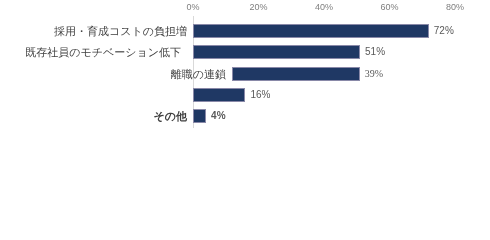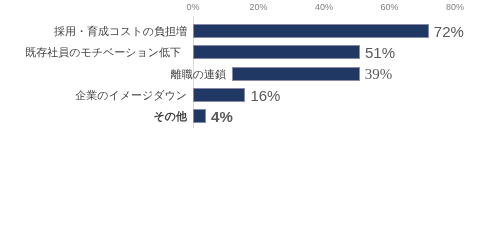--- a/index.html
+++ b/index.html
@@ -78,21 +78,21 @@
     transform: translateY(-50%);
     height: 14px;
     background: #1F3864;
     border: 1px solid #8989a8;
     box-sizing: border-box;
   }
   .value-label {
     position: absolute;
     top: 50%;
     transform: translateY(-50%);
-    font-size: 15px;
+    font-size: 10px;
     color: #595959;
     white-space: nowrap;
     line-height: 1;
   }
 </style>
 </head>
 <body>
 
 <div id="chart-root">
 
@@ -115,21 +115,20 @@
         <div class="cat-label" style="right: 309px;">既存社員のモチベーション低下</div>
         <div class="bar" style="left: 193px; width: 167.025px; background: rgb(31, 56, 100); border-color: rgb(137, 137, 168);"></div>
         <div class="value-label" style="left: 365.025px;">51%</div>
       </div>
       <div class="row" style="top: 46.4px; margin-left: 39px;">
         <div class="cat-label" style="right: 303px;">離職の連鎖</div>
         <div class="bar" style="left: 193px; width: 127.725px; background: rgb(31, 56, 100); border-color: rgb(137, 137, 168);"></div>
         <div class="value-label" style="left: 325.725px; font-family: Liberation Serif, serif;">39%</div>
       </div>
       <div class="row" style="top: 67.6px;">
-        <div class="cat-label" style="right: 303px;">企業のイメージダウン</div>
         <div class="bar" style="left: 193px; width: 52.4px; background: rgb(31, 56, 100); border-color: rgb(137, 137, 168);"></div>
         <div class="value-label" style="left: 250.4px;">16%</div>
       </div>
       <div class="row" style="top: 88.8px; font-weight: bold;">
         <div class="cat-label" style="right: 303px;">その他</div>
         <div class="bar" style="left: 193px; width: 13.1px; background: rgb(31, 56, 100); border-color: rgb(137, 137, 168);"></div>
         <div class="value-label" style="left: 211.1px;">4%</div>
       </div>
     </div>
 

